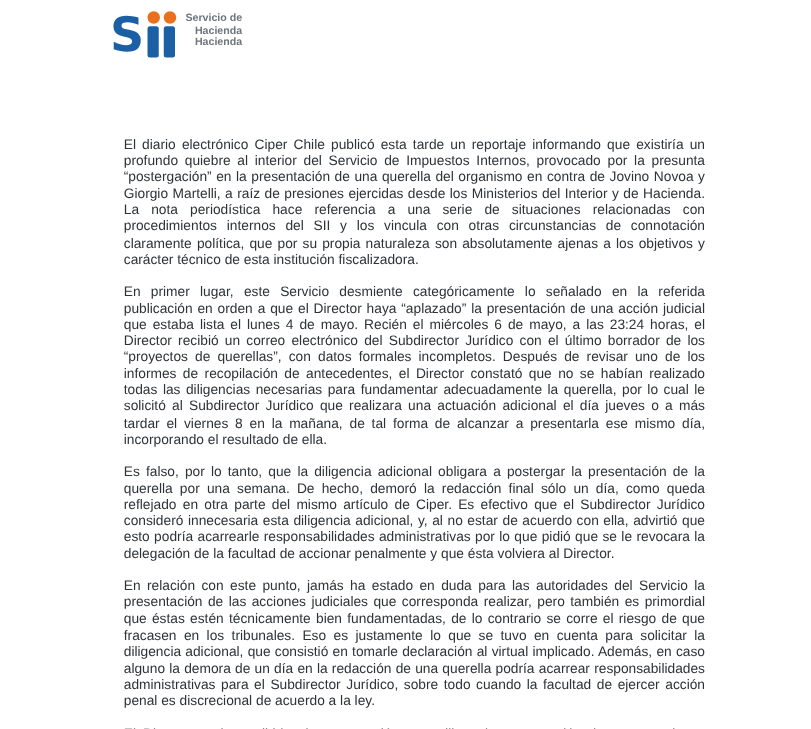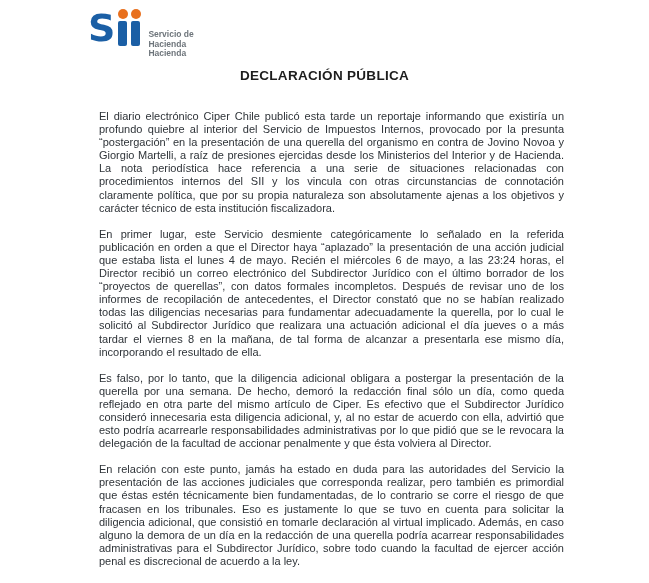--- a/index.html
+++ b/index.html
@@ -56,25 +56,26 @@
     position: absolute;
     left: 0;
     top: 3px;
     width: 10px;
     height: 10px;
     border-radius: 50%;
     background: #e8701e;
   }
   .logo-text {
     margin-left: 8px;
-    margin-top: 24px;
+    margin-top: 4px;
     font-size: 8.5px;
     line-height: 9.5px;
     font-weight: bold;
     color: #6e757b;
+    text-align: right;
   }
 
   
   .doc-title {
     position: absolute;
     top: 68px;
     left: 0;
     width: 649px;
     text-align: center;
     font-weight: bold;
@@ -115,21 +116,20 @@
         <span class="stem"></span>
       </span>
     </div>
     <div class="logo-text">
       <div>Servicio de</div>
       <div>Hacienda</div>
       <div>Hacienda</div>
     </div>
   </div>
 
-  <div class="doc-title">DECLARACIÓN PÚBLICA</div>
 
   <div class="doc-body">
     <p>El diario electrónico Ciper Chile publicó esta tarde un reportaje informando que existiría un profundo quiebre al interior del Servicio de Impuestos Internos, provocado por la presunta “postergación” en la presentación de una querella del organismo en contra de Jovino Novoa y Giorgio Martelli, a raíz de presiones ejercidas desde los Ministerios del Interior y de Hacienda. La nota periodística hace referencia a una serie de situaciones relacionadas con procedimientos internos del SII y los vincula con otras circunstancias de connotación claramente política, que por su propia naturaleza son absolutamente ajenas a los objetivos y carácter técnico de esta institución fiscalizadora.</p>
     <p>En primer lugar, este Servicio desmiente categóricamente lo señalado en la referida publicación en orden a que el Director haya “aplazado” la presentación de una acción judicial que estaba lista el lunes 4 de mayo. Recién el miércoles 6 de mayo, a las 23:24 horas, el Director recibió un correo electrónico del Subdirector Jurídico con el último borrador de los “proyectos de querellas”, con datos formales incompletos. Después de revisar uno de los informes de recopilación de antecedentes, el Director constató que no se habían realizado todas las diligencias necesarias para fundamentar adecuadamente la querella, por lo cual le solicitó al Subdirector Jurídico que realizara una actuación adicional el día jueves o a más tardar el viernes 8 en la mañana, de tal forma de alcanzar a presentarla ese mismo día, incorporando el resultado de ella.</p>
     <p>Es falso, por lo tanto, que la diligencia adicional obligara a postergar la presentación de la querella por una semana. De hecho, demoró la redacción final sólo un día, como queda reflejado en otra parte del mismo artículo de Ciper. Es efectivo que el Subdirector Jurídico consideró innecesaria esta diligencia adicional, y, al no estar de acuerdo con ella, advirtió que esto podría acarrearle responsabilidades administrativas por lo que pidió que se le revocara la delegación de la facultad de accionar penalmente y que ésta volviera al Director.</p>
     <p>En relación con este punto, jamás ha estado en duda para las autoridades del Servicio la presentación de las acciones judiciales que corresponda realizar, pero también es primordial que éstas estén técnicamente bien fundamentadas, de lo contrario se corre el riesgo de que fracasen en los tribunales. Eso es justamente lo que se tuvo en cuenta para solicitar la diligencia adicional, que consistió en tomarle declaración al virtual implicado. Además, en caso alguno la demora de un día en la redacción de una querella podría acarrear responsabilidades administrativas para el Subdirector Jurídico, sobre todo cuando la facultad de ejercer acción penal es discrecional de acuerdo a la ley.</p>
     <p>El Director no ha recibido ninguna presión para dilatar la presentación de estas acciones penales, pero obviamente es su responsabilidad que todas las actuaciones del SII estén técnicamente fundamentadas.</p>
   </div>
 
 </div>

